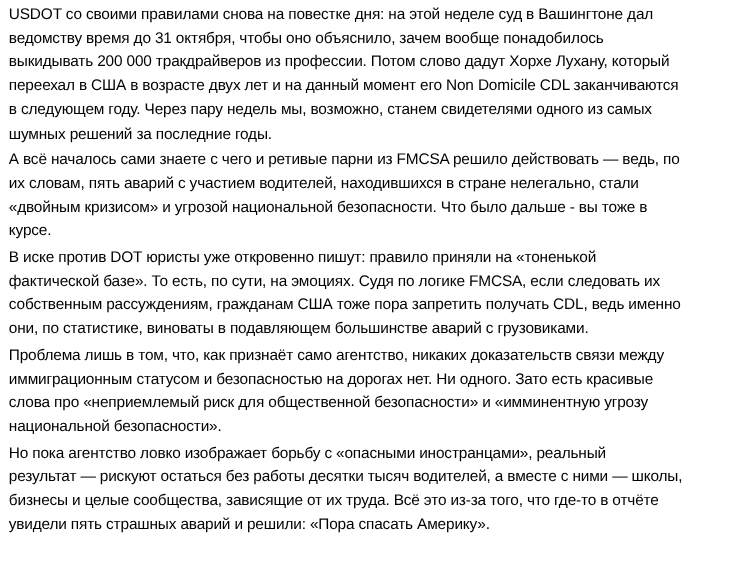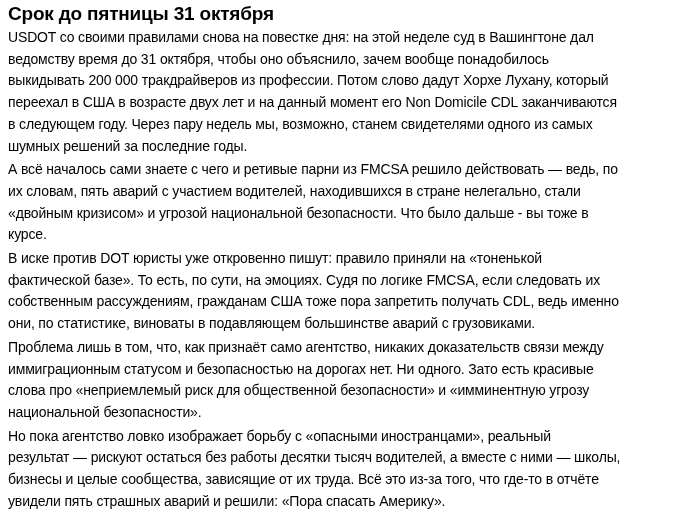--- a/index.html
+++ b/index.html
@@ -33,21 +33,20 @@
       line-height: 21.7px;
       letter-spacing: -0.15px;
       white-space: pre;
       color: #000000;
     }
   </style>
 </head>
 <body>
 
 <div class="article">
-  <h1 class="article-title">Срок до пятницы 31 октября</h1>
 
   <p class="article-paragraph">USDOT со своими правилами снова на повестке дня: на этой неделе суд в Вашингтоне дал
 ведомству время до 31 октября, чтобы оно объяснило, зачем вообще понадобилось
 выкидывать 200 000 тракдрайверов из профессии. Потом слово дадут Хорхе Лухану, который
 переехал в США в возрасте двух лет и на данный момент его Non Domicile CDL заканчиваются
 в следующем году. Через пару недель мы, возможно, станем свидетелями одного из самых
 шумных решений за последние годы.</p>
 
   <p class="article-paragraph">А всё началось сами знаете с чего и ретивые парни из FMCSA решило действовать — ведь, по
 их словам, пять аварий с участием водителей, находившихся в стране нелегально, стали

